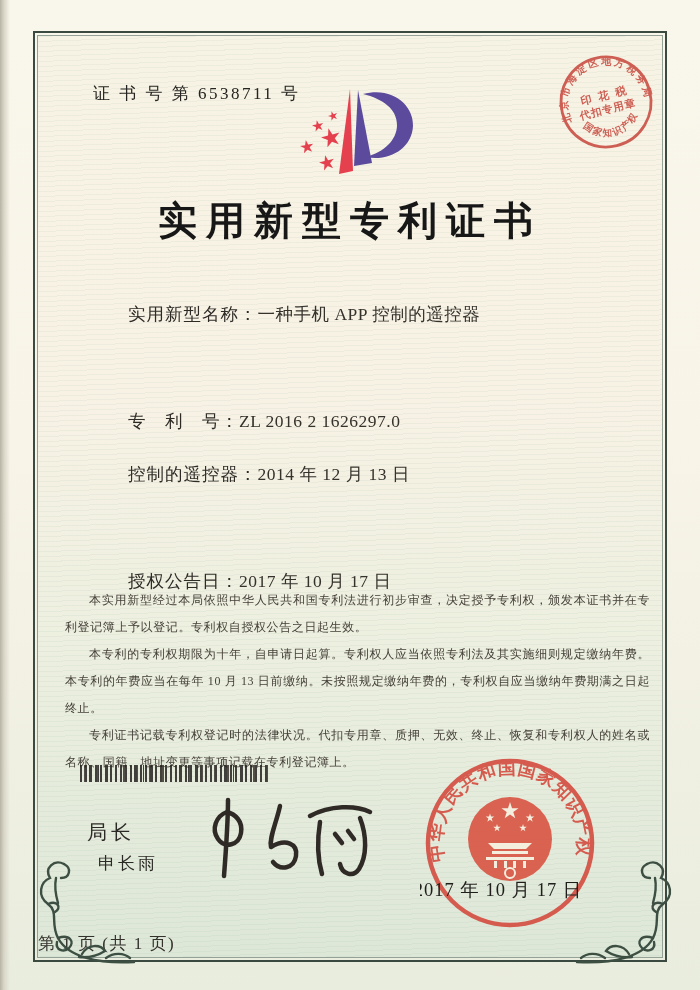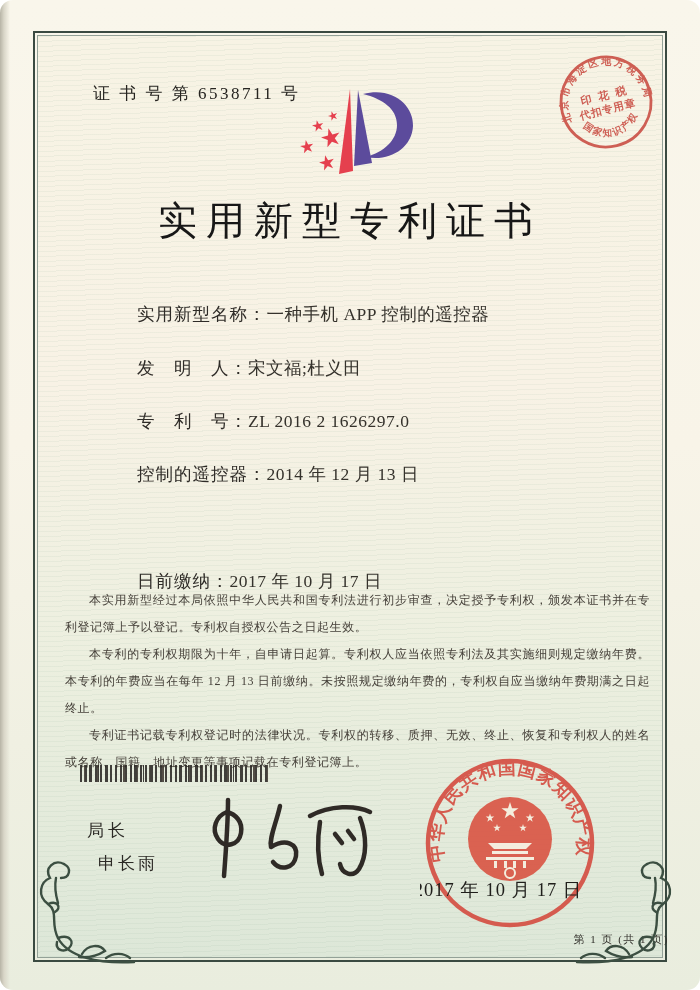--- a/index.html
+++ b/index.html
@@ -1,50 +1,49 @@
 <!DOCTYPE html>
 <html><head>
 <meta charset="utf-8">
 <style>
   html,body{margin:0;padding:0;background:#ffffff;}
   .page{
     position:relative;width:700px;height:990px;overflow:hidden;
     background:linear-gradient(180deg,#f9f6eb 0%,#f8f4e8 45%,#f0f0e2 75%,#e9edde 100%);
     font-family:"Liberation Serif","DejaVu Serif",serif;
     color:#2b2a27;
-    border-radius:13px;
   }
   .spine{position:absolute;left:0;top:0;width:10px;height:990px;
     background:linear-gradient(90deg,#b7b4a6 0%,#d9d6c8 40%,rgba(233,230,218,0) 100%);}
   .frame{position:absolute;left:33px;top:31px;width:630px;height:927px;border:2px solid #3a4a41;}
   .frame-inner{position:absolute;inset:2px;border:1px solid #93a197;
     background:
       repeating-linear-gradient(178deg, rgba(142,176,153,0.10) 0px, rgba(142,176,153,0.10) 1px, rgba(0,0,0,0) 1px, rgba(0,0,0,0) 5px),
       linear-gradient(180deg,#f7f3e4 0%,#f8f2e5 38%,#ecefdf 68%,#dde7d8 100%);}
   .abs{position:absolute;}
   .cert-no{left:55px;top:46px;font-size:17px;letter-spacing:2.5px;color:#262420;}
   .logo{left:247px;top:50px;}
-  .title{left:0;top:158px;width:100%;text-align:center;font-size:39px;font-weight:normal;
+  .title{left:0;top:158px;width:100%;text-align:center;font-size:39px;font-weight:bold;
     letter-spacing:9px;color:#171717;}
-  .field{left:56px;font-size:17.5px;letter-spacing:1px;color:#2e2b27;white-space:pre;}
+  .field{left:47px;font-size:17.5px;letter-spacing:1px;color:#2e2b27;white-space:pre;}
   .field .val{letter-spacing:0.5px;color:#35322c;}
   .body-text{left:27px;top:551px;width:585px;font-size:12px;line-height:27px;
     letter-spacing:0.6px;color:#46413a;text-align:justify;}
   .body-text p{margin:0;text-indent:2em;}
   .barcode{left:42px;top:729px;width:188px;height:17px;opacity:.85;
     background:
      repeating-linear-gradient(90deg,#25221f 0 2px,rgba(0,0,0,0) 2px 5px),
      repeating-linear-gradient(90deg,#25221f 0 1px,rgba(0,0,0,0) 1px 9px),
      repeating-linear-gradient(90deg,rgba(0,0,0,0) 0 4px,#3a332d 4px 6px,rgba(0,0,0,0) 6px 13px);}
-  .director-title{left:49px;top:783px;font-size:17px;letter-spacing:4px;color:#2c2a26;}
+  .director-title{left:49px;top:783px;font-size:20px;letter-spacing:4px;color:#2c2a26;}
   .director-name{left:47px;top:816px;font-size:17px;letter-spacing:3px;color:#2c2a26;margin-left:13px;}
   .signature{left:160px;top:758px;}
   .seal{left:382px;top:719px;}
   .tax-stamp{left:518px;top:16px;transform:rotate(-14deg);opacity:.88;}
-  .footer{left:7px;top:896px;width:100%;text-align:right;font-size:11px;
+  .footer{left:0;top:896px;width:100%;text-align:left;font-size:17px;
     letter-spacing:1.5px;color:#34322d;}
   .corner{position:absolute;}
   .corner.left{left:-12px;top:822px;}
   .corner.right{left:537px;top:822px;transform:scaleX(-1);}
 </style>
 </head>
 <body>
 
 <div class="page">
   <div class="spine"></div>
@@ -66,37 +65,34 @@
         <use href="#st" transform="translate(46,52) scale(10) rotate(-15)" fill="#e5404e"></use>
         <use href="#st" transform="translate(22,61) scale(7) rotate(-10)" fill="#e5404e"></use>
         <use href="#st" transform="translate(42,77) scale(8) rotate(-14)" fill="#e5404e"></use>
       </svg>
 
       <div class="abs title">实用新型专利证书</div>
 
       <div class="abs field" style="top:245px">
         <span class="lab">实用新型名称：</span><span class="val">一种手机 APP 控制的遥控器</span>
       </div>
-      <div class="abs field" style="top:299px">
-        <span class="lab">发　明　人：</span><span class="val">宋文福;杜义田</span>
-      </div>
       <div class="abs field" style="top:352px">
         <span class="lab">专　利　号：</span><span class="val">ZL 2016 2 1626297.0</span>
       </div>
       <div class="abs field" style="top:405px">
         <span class="lab">控制的遥控器：</span><span class="val">2014 年 12 月 13 日</span>
       </div>
       <div class="abs field" style="top:512px">
-        <span class="lab">日前缴纳：</span><span class="val">2017 年 10 月 17 日</span>
+        <span class="lab">授权公告日：</span><span class="val">2017 年 10 月 17 日</span>
       </div>
 
       <div class="abs body-text">
         <p>本实用新型经过本局依照中华人民共和国专利法进行初步审查，决定授予专利权，颁发本证书并在专利登记簿上予以登记。专利权自授权公告之日起生效。</p>
-        <p>本专利的专利权期限为十年，自申请日起算。专利权人应当依照专利法及其实施细则规定缴纳年费。本专利的年费应当在每年 12 月 13 日前缴纳。未按照规定缴纳年费的，专利权自应当缴纳年费期满之日起终止。</p>
-        <p>专利证书记载专利权登记时的法律状况。专利权的转移、质押、无效、终止、恢复和专利权人的姓名或名称、国籍、地址变更等事项记载在专利登记簿上。</p>
+        <p>本专利的专利权期限为十年，自申请日起算。专利权人应当依照专利法及其实施细则规定缴纳年费。本专利的年费应当在每年 10 月 13 日前缴纳。未按照规定缴纳年费的，专利权自应当缴纳年费期满之日起终止。</p>
+        <p>专利证书记载专利权登记时的法律状况。代扣专用章、质押、无效、终止、恢复和专利权人的姓名或名称、国籍、地址变更等事项记载在专利登记簿上。</p>
       </div>
 
       <div class="abs barcode"></div>
 
       <div class="abs director-title">局长</div>
       <div class="abs director-name">申长雨</div>
 
       <svg class="abs signature" width="180" height="92" viewBox="0 0 180 92">
         <g fill="none" stroke="#2f2a26" stroke-width="4.5" stroke-linecap="round" stroke-linejoin="round">
           <path d="M30,6 C30,30 28,56 26,82"></path>

